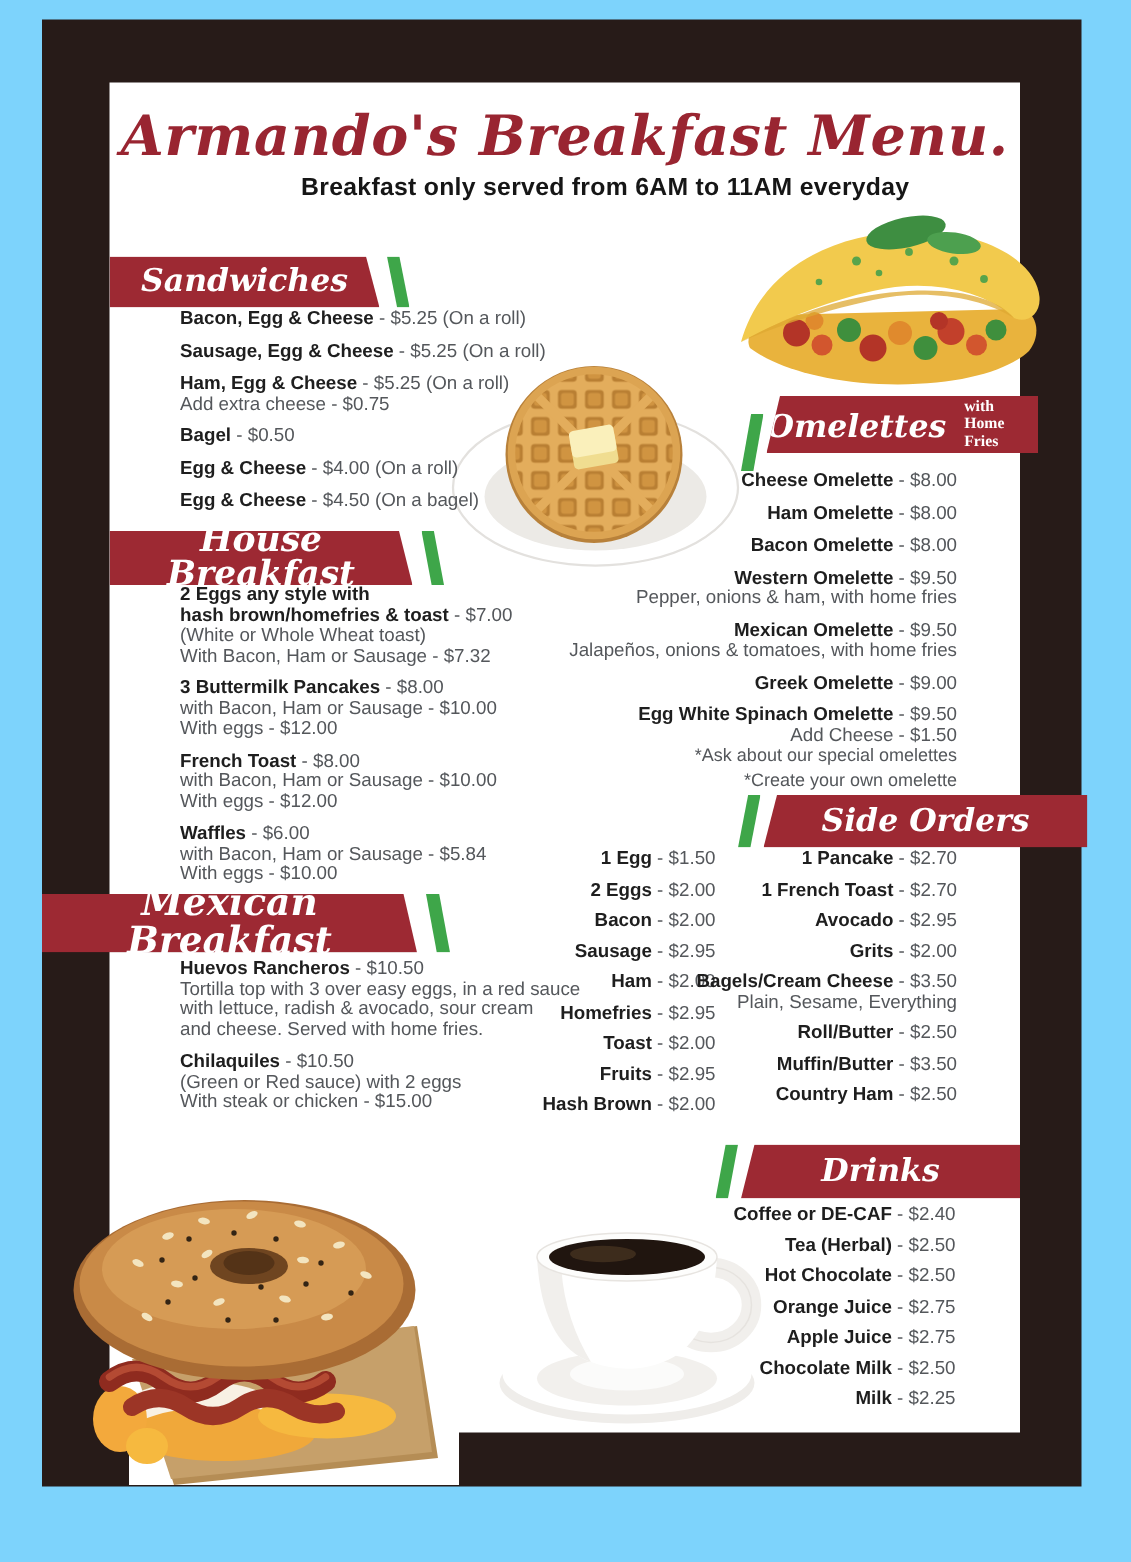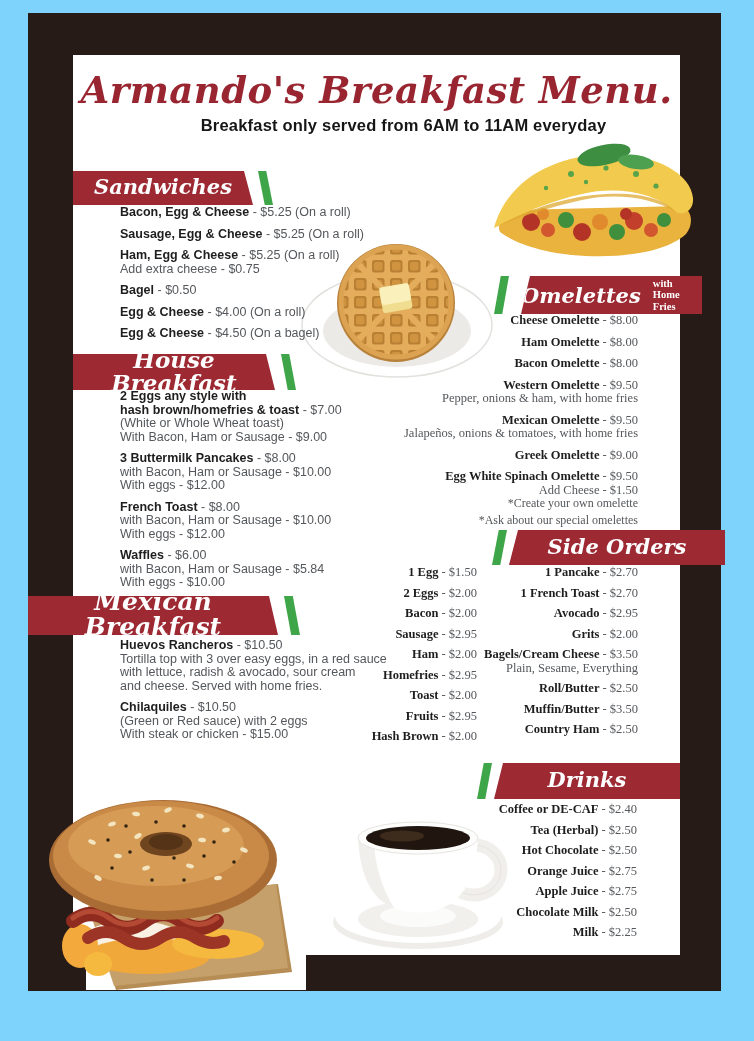--- a/index.html
+++ b/index.html
@@ -26,37 +26,37 @@
   .stripe.lean-r{clip-path:polygon(0 0,55% 0,100% 100%,45% 100%);}   
   .stripe.lean-l{clip-path:polygon(45% 0,100% 0,55% 100%,0 100%);}   
 
   #banner-sandwiches{left:73px;top:171px;width:180px;height:34px;font-size:21px;}
   #stripe-sandwiches{left:258px;top:171px;width:15px;height:34px;}
   #banner-house{left:73px;top:354px;width:202px;height:36px;font-size:23px;}
   #stripe-house{left:281px;top:354px;width:15px;height:36px;}
   #banner-mexican{left:28px;top:596px;width:250px;height:39px;font-size:25px;
                   filter:drop-shadow(3px 4px 4px rgba(0,0,0,.38));}
   #stripe-mexican{left:284px;top:596px;width:16px;height:39px;}
-  #banner-omelettes{left:511px;top:276px;width:181px;height:38px;font-size:21px;margin-left:10px;}
+  #banner-omelettes{left:511px;top:264px;width:181px;height:38px;font-size:21px;}
   #stripe-omelettes{left:494px;top:276px;width:15px;height:38px;}
   #banner-sideorders{left:509px;top:530px;width:216px;height:35px;font-size:21px;}
   #stripe-sideorders{left:492px;top:530px;width:15px;height:35px;}
   #banner-drinks{left:494px;top:763px;width:186px;height:36px;font-size:21px;}
   #stripe-drinks{left:477px;top:763px;width:15px;height:36px;}
 
   #banner-omelettes .rtext{display:flex;align-items:center;justify-content:center;gap:12px;padding-bottom:0;}
   .bnote{font-family:Liberation Serif, serif;font-style:normal;font-weight:700;font-size:10.5px;
          line-height:11.5px;white-space:pre-line;text-align:left;}
 
   
   .menu-list{position:absolute;display:flex;flex-direction:column;z-index:4;font-size:12.5px;line-height:13.5px;}
   .menu-item .item-name{font-weight:700;color:var(--name-dark,#1e1e1e);white-space:pre-line;}
   .menu-item .item-tail{color:var(--tail-gray,#54575b);}
   .menu-item .item-sub,.item-sub{color:var(--tail-gray,#54575b);}
-  .align-right{text-align:right;font-family:Liberation Serif, serif;}
+  .align-right{text-align:right;}
 
   #list-sandwiches{left:120px;top:206px;width:290px;gap:8px;}
   #list-house{left:120px;top:390px;width:310px;gap:8px;}
   #list-mexican{left:120px;top:639px;width:340px;gap:8px;}
   #list-omelettes{left:360px;top:314px;width:278px;gap:8px;}
   #notes-omelettes{left:360px;top:497px;width:278px;gap:3px;font-size:12px;}
   #list-sides-left{left:320px;top:566px;width:157px;gap:7px;}
   #list-sides-right{left:420px;top:566px;width:218px;gap:7px;}
   #list-drinks{left:430px;top:803px;width:207px;gap:7px;}
 
@@ -148,21 +148,21 @@
       </g>
     </svg>
   </div>
 
   <div class="ribbon cut-right" id="banner-house">
     <div class="rtext script">House Breakfast</div>
   </div>
   <div class="stripe lean-r" id="stripe-house"></div>
   <div class="menu-list" id="list-house">
       <div class="menu-item"><span class="item-name">2 Eggs any style with
-hash brown/homefries &amp; toast</span><span class="item-tail"> - $7.00</span><div class="item-sub">(White or Whole Wheat toast)</div><div class="item-sub">With Bacon, Ham or Sausage - $9.00</div></div>
+hash brown/homefries &amp; toast</span><span class="item-tail"> - $7.00</span><div class="item-sub">(White or Whole Wheat toast)</div><div class="item-sub">With Bacon, Ham or Sausage - $7.32</div></div>
       <div class="menu-item"><span class="item-name">3 Buttermilk Pancakes</span><span class="item-tail"> - $8.00</span><div class="item-sub">with Bacon, Ham or Sausage - $10.00</div><div class="item-sub">With eggs - $12.00</div></div>
       <div class="menu-item"><span class="item-name">French Toast</span><span class="item-tail"> - $8.00</span><div class="item-sub">with Bacon, Ham or Sausage - $10.00</div><div class="item-sub">With eggs - $12.00</div></div>
       <div class="menu-item"><span class="item-name">Waffles</span><span class="item-tail"> - $6.00</span><div class="item-sub">with Bacon, Ham or Sausage - $5.84</div><div class="item-sub">With eggs - $10.00</div></div>
     </div>
 
   <div class="ribbon cut-right" id="banner-mexican">
     <div class="rtext script">Mexican Breakfast</div>
   </div>
   <div class="stripe lean-r" id="stripe-mexican"></div>
   <div class="menu-list" id="list-mexican">
@@ -181,22 +181,22 @@
   <div class="menu-list align-right" id="list-omelettes">
       <div class="menu-item"><span class="item-name">Cheese Omelette</span><span class="item-tail"> - $8.00</span></div>
       <div class="menu-item"><span class="item-name">Ham Omelette</span><span class="item-tail"> - $8.00</span></div>
       <div class="menu-item"><span class="item-name">Bacon Omelette</span><span class="item-tail"> - $8.00</span></div>
       <div class="menu-item"><span class="item-name">Western Omelette</span><span class="item-tail"> - $9.50</span><div class="item-sub">Pepper, onions &amp; ham, with home fries</div></div>
       <div class="menu-item"><span class="item-name">Mexican Omelette</span><span class="item-tail"> - $9.50</span><div class="item-sub">Jalapeños, onions &amp; tomatoes, with home fries</div></div>
       <div class="menu-item"><span class="item-name">Greek Omelette</span><span class="item-tail"> - $9.00</span></div>
       <div class="menu-item"><span class="item-name">Egg White Spinach Omelette</span><span class="item-tail"> - $9.50</span><div class="item-sub">Add Cheese - $1.50</div></div>
     </div>
   <div class="menu-list align-right" id="notes-omelettes">
+      <div class="item-sub">*Ask about our special omelettes</div>
       <div class="item-sub">*Create your own omelette</div>
-      <div class="item-sub">*Ask about our special omelettes</div>
     </div>
 
   <div class="stripe lean-l" id="stripe-sideorders"></div>
   <div class="ribbon cut-left" id="banner-sideorders">
     <div class="rtext script">Side Orders</div>
   </div>
   <div class="menu-list align-right" id="list-sides-left">
       <div class="menu-item"><span class="item-name">1 Egg</span><span class="item-tail"> - $1.50</span></div>
       <div class="menu-item"><span class="item-name">2 Eggs</span><span class="item-tail"> - $2.00</span></div>
       <div class="menu-item"><span class="item-name">Bacon</span><span class="item-tail"> - $2.00</span></div>

